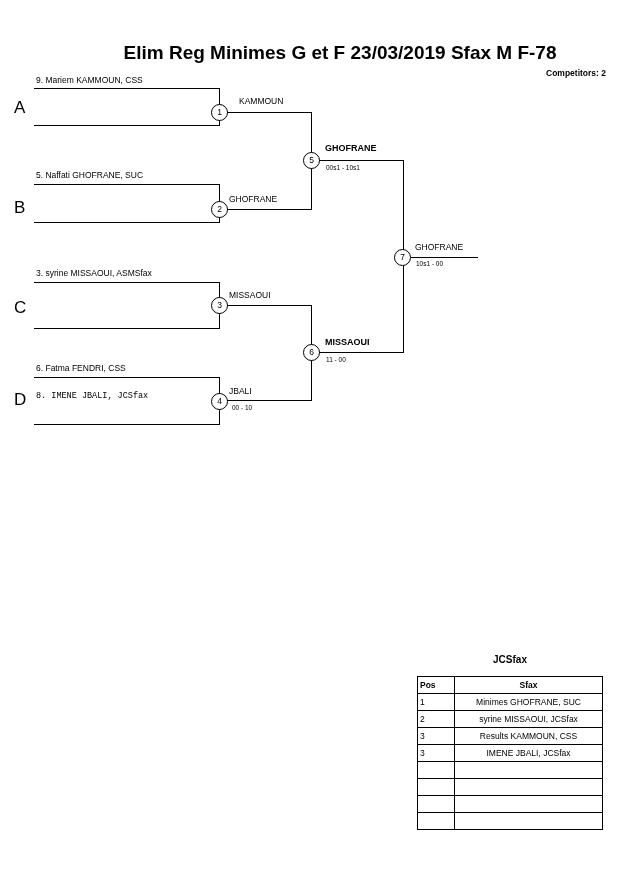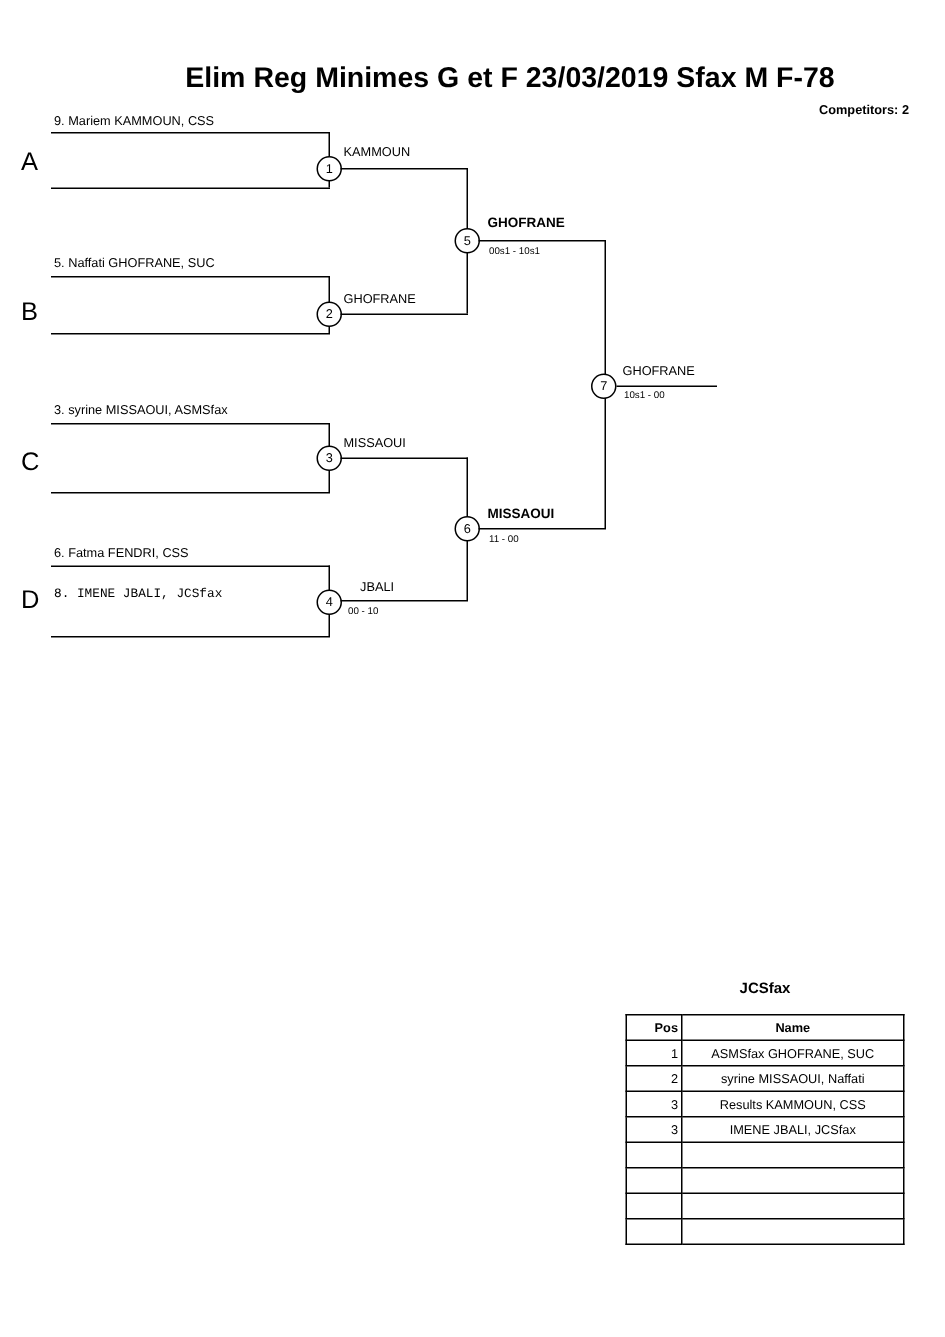--- a/index.html
+++ b/index.html
@@ -111,41 +111,41 @@
     border: 1px solid #000;
     height: 16px;
     padding: 0 2px;
   }
   table.results th {
     font-weight: bold;
     font-size: 8.5px;
   }
   table.results th.pos, table.results td.pos {
     width: 32px;
-    text-align: right;
+    text-align: left;
   }
   table.results td.name {
     text-align: center;
   }
 </style>
 </head>
 <body>
 
 <div class="page">
 
   <div class="title">Elim Reg Minimes G et F   23/03/2019   Sfax    M F-78</div>
   <div class="competitors">Competitors: 2</div>
 
   <div class="group-letter" style="left:14px; top:98px;">A</div>
   <div class="slot-label" style="left:36px; top:75px;">9. Mariem KAMMOUN, CSS</div>
   <div class="hline" style="left:34px; top:88px; width:186px;"></div>
   <div class="hline" style="left:34px; top:125px; width:186px;"></div>
   <div class="vline" style="left:219px; top:88px; height:37px;"></div>
   <div class="circle" style="left:211px; top:104px;">1</div>
-  <div class="winner-name" style="left:229px; top:96px;">KAMMOUN</div>
+  <div class="winner-name" style="left:239px; top:96px;">KAMMOUN</div>
   <div class="hline" style="left:227px; top:112px; width:85px;"></div>
 
   <div class="group-letter" style="left:14px; top:198px;">B</div>
   <div class="slot-label" style="left:36px; top:170px;">5. Naffati GHOFRANE, SUC</div>
   <div class="hline" style="left:34px; top:184px; width:186px;"></div>
   <div class="hline" style="left:34px; top:222px; width:186px;"></div>
   <div class="vline" style="left:219px; top:184px; height:38px;"></div>
   <div class="circle" style="left:211px; top:201px;">2</div>
   <div class="winner-name" style="left:229px; top:194px;">GHOFRANE</div>
   <div class="hline" style="left:227px; top:209px; width:85px;"></div>
@@ -165,52 +165,52 @@
   <div class="winner-name" style="left:229px; top:290px;">MISSAOUI</div>
   <div class="hline" style="left:227px; top:305px; width:85px;"></div>
 
   <div class="group-letter" style="left:14px; top:390px;">D</div>
   <div class="slot-label" style="left:36px; top:363px;">6. Fatma FENDRI, CSS</div>
   <div class="hline" style="left:34px; top:377px; width:186px;"></div>
   <div class="slot-label" style="left:36px; top:391px;font-family:Liberation Mono, monospace;">8. IMENE JBALI, JCSfax</div>
   <div class="hline" style="left:34px; top:424px; width:186px;"></div>
   <div class="vline" style="left:219px; top:377px; height:47px;"></div>
   <div class="circle" style="left:211px; top:393px;">4</div>
-  <div class="winner-name" style="left:240px; top:386px;">JBALI</div>
+  <div class="winner-name" style="left:229px; top:386px;">JBALI</div>
   <div class="score" style="left:232px; top:404px;">00 - 10</div>
   <div class="hline" style="left:227px; top:400px; width:85px;"></div>
 
   <div class="vline" style="left:311px; top:305px; height:95px;"></div>
   <div class="circle" style="left:303px; top:344px;">6</div>
   <div class="winner-name bold" style="left:325px; top:337px;">MISSAOUI</div>
   <div class="score" style="left:326px; top:356px;">11 - 00</div>
   <div class="hline" style="left:319px; top:352px; width:85px;"></div>
 
   <div class="vline" style="left:403px; top:160px; height:192px;"></div>
   <div class="circle" style="left:394px; top:249px;">7</div>
   <div class="winner-name" style="left:415px; top:242px;">GHOFRANE</div>
   <div class="score" style="left:416px; top:260px;">10s1 - 00</div>
   <div class="hline" style="left:411px; top:257px; width:67px;"></div>
 
   <div class="results-title">JCSfax</div>
   <table class="results">
     <thead>
       <tr>
         <th class="pos">Pos</th>
-        <th class="name">Name</th>
+        <th class="name">Sfax</th>
       </tr>
     </thead>
     <tbody>
       <tr>
         <td class="pos">1</td>
-        <td class="name">ASMSfax GHOFRANE, SUC</td>
+        <td class="name">Minimes GHOFRANE, SUC</td>
       </tr>
       <tr>
         <td class="pos">2</td>
-        <td class="name">syrine MISSAOUI, Naffati</td>
+        <td class="name">syrine MISSAOUI, JCSfax</td>
       </tr>
       <tr>
         <td class="pos">3</td>
         <td class="name">Results KAMMOUN, CSS</td>
       </tr>
       <tr>
         <td class="pos">3</td>
         <td class="name">IMENE JBALI, JCSfax</td>
       </tr>
       <tr>

